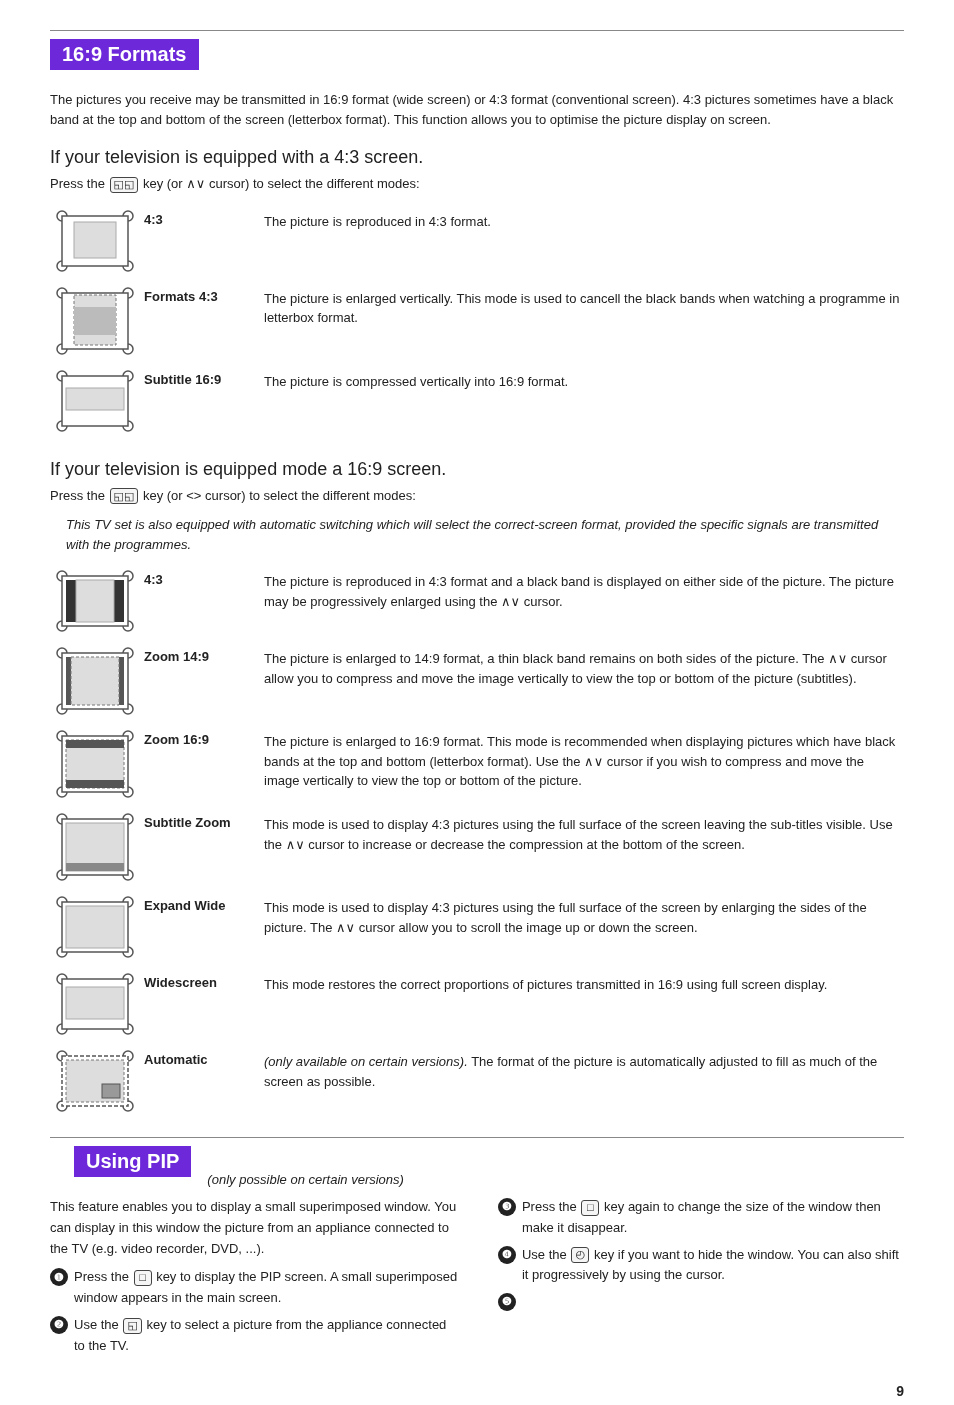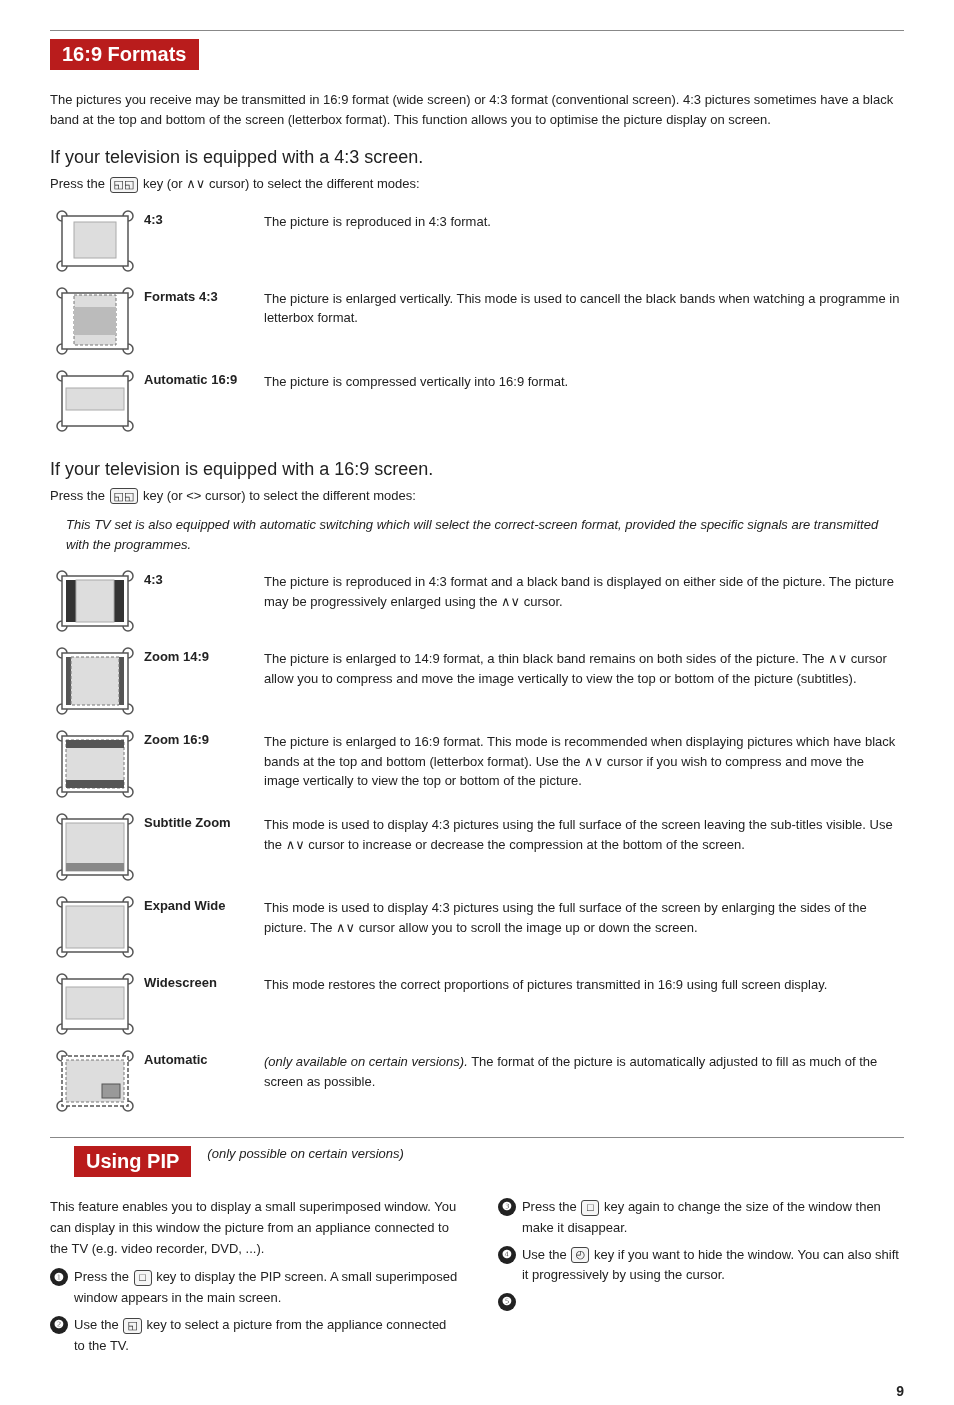--- a/index.html
+++ b/index.html
@@ -9,21 +9,21 @@
       font-size: 13px;
       color: #222;
       width: 954px;
       min-height: 1405px;
       padding: 30px 50px 30px 50px;
     }
 
     
     .section-header {
       display: inline-block;
-      background: #b91c1c;
+      background: #6d28d9;
       color: #fff;
       font-size: 20px;
       font-weight: bold;
       padding: 4px 12px;
       margin-bottom: 10px;
     }
     .section-divider {
       border: none;
       border-top: 1.5px solid #888;
       margin: 0 0 8px 0;
@@ -206,27 +206,27 @@
         <svg class="tv-svg" width="78" height="62" viewBox="0 0 78 62">
           <circle cx="6" cy="6" r="5" fill="white" stroke="#555" stroke-width="1.5"></circle>
           <circle cx="72" cy="6" r="5" fill="white" stroke="#555" stroke-width="1.5"></circle>
           <circle cx="6" cy="56" r="5" fill="white" stroke="#555" stroke-width="1.5"></circle>
           <circle cx="72" cy="56" r="5" fill="white" stroke="#555" stroke-width="1.5"></circle>
           <rect x="6" y="6" width="66" height="50" fill="white" stroke="#555" stroke-width="1.5"></rect>
 
           <rect x="10" y="18" width="58" height="22" fill="#ddd" stroke="#aaa" stroke-width="1"></rect>
         </svg>
       </td>
-      <td class="label-cell"><span>Automatic 16:9</span></td>
+      <td class="label-cell"><span>Subtitle 16:9</span></td>
       <td class="desc-cell"><span>The picture is compressed vertically into 16:9 format.</span></td>
     </tr>
   </tbody>
 </table>
 
-<h2 class="sub-heading">If your television is equipped with a 16:9 screen.</h2>
+<h2 class="sub-heading">If your television is equipped mode a 16:9 screen.</h2>
 
 <p class="press-line">
   Press the <span class="key-icon">◱◱</span> key (or &lt;&gt; cursor) to select the different modes:
 </p>
 <p class="italic-note">This TV set is also equipped with automatic switching which will select the correct-screen format, provided the specific signals are transmitted with the programmes.</p>
 
 <table class="mode-table">
   <tbody>
 
     <tr>
@@ -354,21 +354,21 @@
       </td>
       <td class="desc-cell">
         <em>(only available on certain versions).</em> <span>The format of the picture is automatically adjusted to fill as much of the screen as possible.</span>
       </td>
     </tr>
   </tbody>
 </table>
 
 <hr class="section-divider" style="margin-top:16px;">
 
-<div style="display:flex; align-items:flex-start; gap:16px; margin-bottom:10px;padding-left:24px;">
+<div style="display:flex; align-items:flex-end; gap:16px; margin-bottom:10px;padding-left:24px;">
   <span class="section-header">Using PIP</span>
   <span style="font-style:italic; font-size:13px;">(only possible on certain versions)</span>
 </div>
 
 <div class="pip-columns">
 
   <div class="pip-left">
     <p>This feature enables you to display a small superimposed window. You can display in this window the picture from an appliance connected to the TV (e.g. video recorder, DVD, ...).</p>
 
     <div class="numbered-item">

